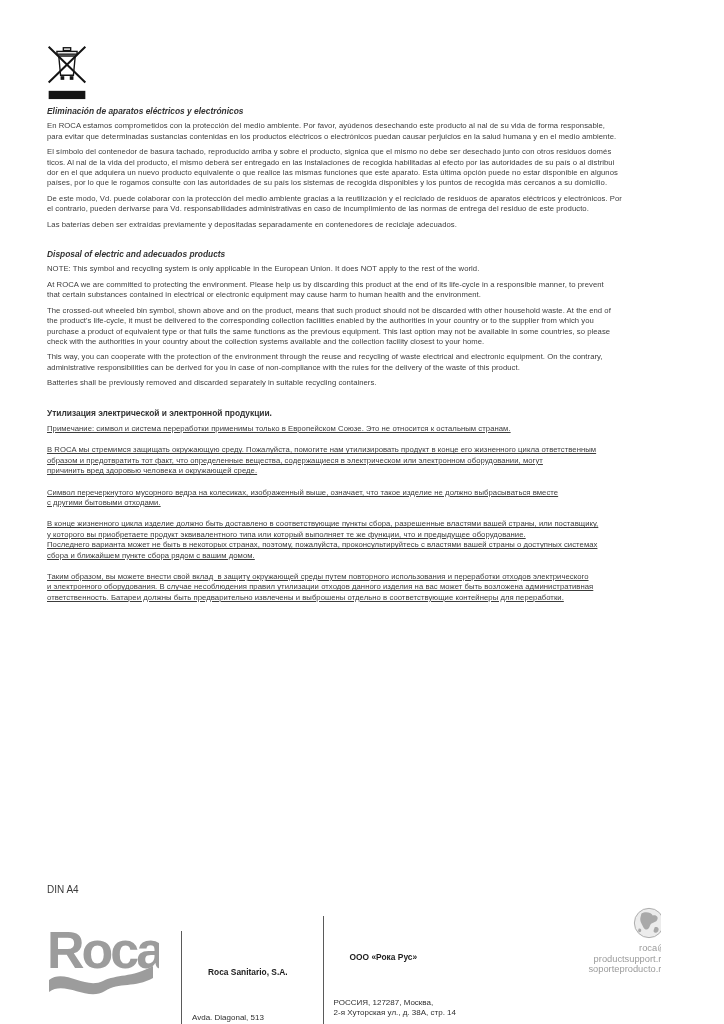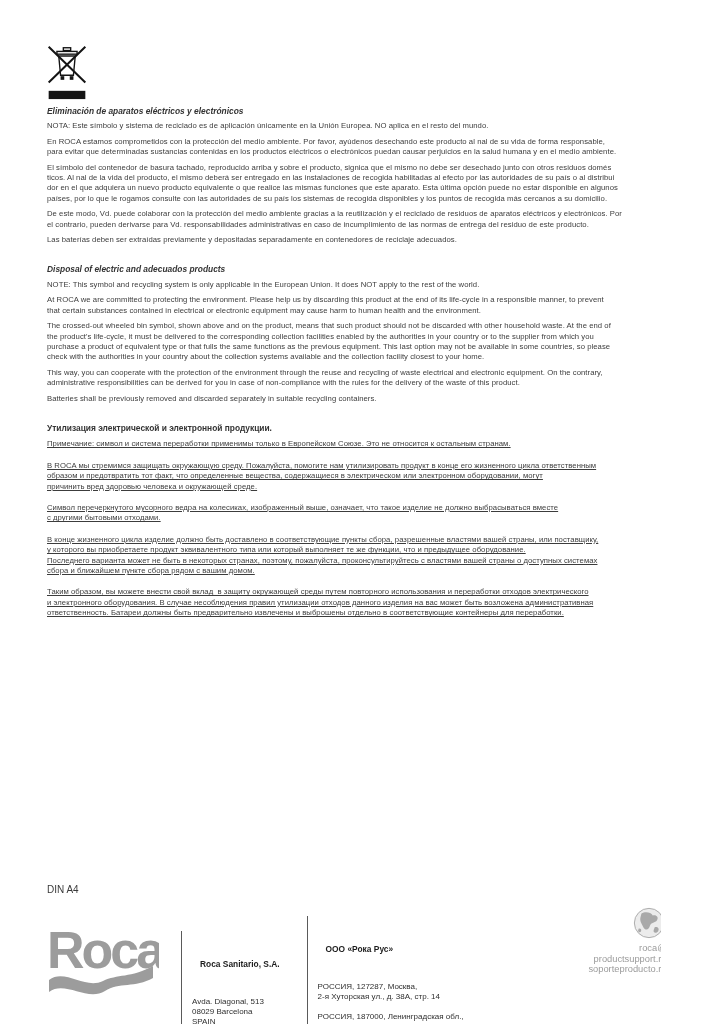--- a/index.html
+++ b/index.html
@@ -23,21 +23,21 @@
     font-size:7.7px; line-height:10.4px; margin:0 0 5px 0;
     white-space:pre; color:#3c3c3c; letter-spacing:0.05px;
   }
   .section.ru p.para { margin-bottom:11px;text-decoration:underline; }
 
   
   .din { position:absolute; left:47px; top:884px; font-size:10px; color:#3a3a3a; }
   .footer { position:absolute; left:47px; top:912px; width:662px; display:flex; align-items:flex-start; }
   .logo-box { width:112px; margin-top:6px; flex:0 0 auto; }
   .col { font-size:8px; line-height:10px; white-space:pre; color:#2e2e2e; }
-  .company { font-weight:bold; font-size:8.4px; line-height:10px; margin:8px; color:#1d1d1d; }
+  .company { font-weight:bold; font-size:8.4px; line-height:10px; margin:16px; color:#1d1d1d; }
   .col-es { margin-left:22px; margin-top:19px; border-left:1px solid #5a5a5a; padding-left:10px; flex:0 0 auto; }
   .col-ru { margin-left:19px; margin-top:4px; border-left:1px solid #5a5a5a; padding-left:10px; flex:0 0 auto; }
   .contacts { margin-left:auto; margin-top:-6px; text-align:right; }
   .contacts .globe { display:block; margin:0 auto 3px auto; }
   .email { font-size:9.3px; line-height:10.5px; color:#9b9b9b; }
 </style>
 </head>
 <body>
 
 <div class="page">
@@ -53,21 +53,20 @@
       <rect x="27" y="34" width="4" height="4" fill="#141414"></rect>
       <path d="M4,2 L44,41 M44,2 L4,41" stroke="#141414" stroke-width="2.2" fill="none"></path>
       <rect x="4" y="50" width="40" height="9" fill="#141414"></rect>
     </svg>
   </div>
 
   <div class="content">
 
     <div class="section es">
       <h3 class="sec-heading">Eliminación de aparatos eléctricos y electrónicos</h3>
-      <p class="para">NOTA: Este símbolo y sistema de reciclado es de aplicación únicamente en la Unión Europea. NO aplica en el resto del mundo.</p>
       <p class="para">En ROCA estamos comprometidos con la protección del medio ambiente. Por favor, ayúdenos desechando este producto al nal de su vida de forma responsable,
 para evitar que determinadas sustancias contenidas en los productos eléctricos o electrónicos puedan causar perjuicios en la salud humana y en el medio ambiente.</p>
       <p class="para">El símbolo del contenedor de basura tachado, reproducido arriba y sobre el producto, signica que el mismo no debe ser desechado junto con otros residuos domés
 ticos. Al nal de la vida del producto, el mismo deberá ser entregado en las instalaciones de recogida habilitadas al efecto por las autoridades de su país o al distribui
 dor en el que adquiera un nuevo producto equivalente o que realice las mismas funciones que este aparato. Esta última opción puede no estar disponible en algunos
 países, por lo que le rogamos consulte con las autoridades de su país los sistemas de recogida disponibles y los puntos de recogida más cercanos a su domicilio.</p>
       <p class="para">De este modo, Vd. puede colaborar con la protección del medio ambiente gracias a la reutilización y el reciclado de residuos de aparatos eléctricos y electrónicos. Por
 el contrario, pueden derivarse para Vd. responsabilidades administrativas en caso de incumplimiento de las normas de entrega del residuo de este producto.</p>
       <p class="para">Las baterías deben ser extraídas previamente y depositadas separadamente en contenedores de reciclaje adecuados.</p>
     </div>

